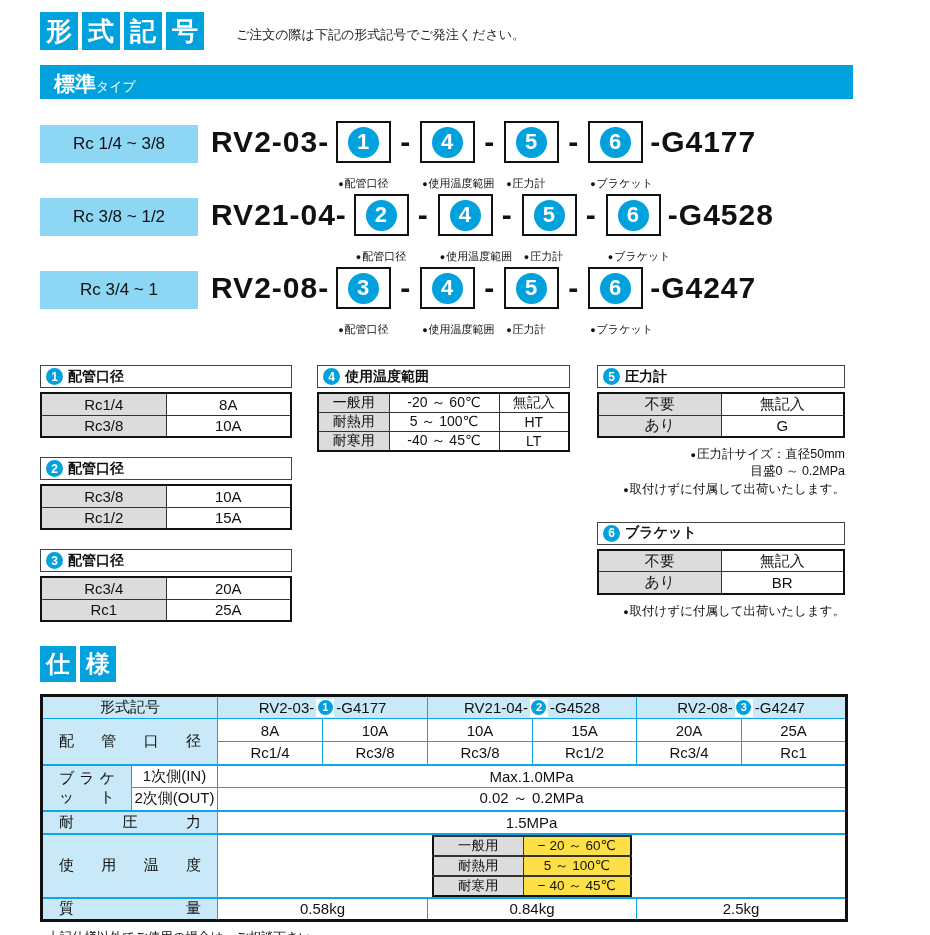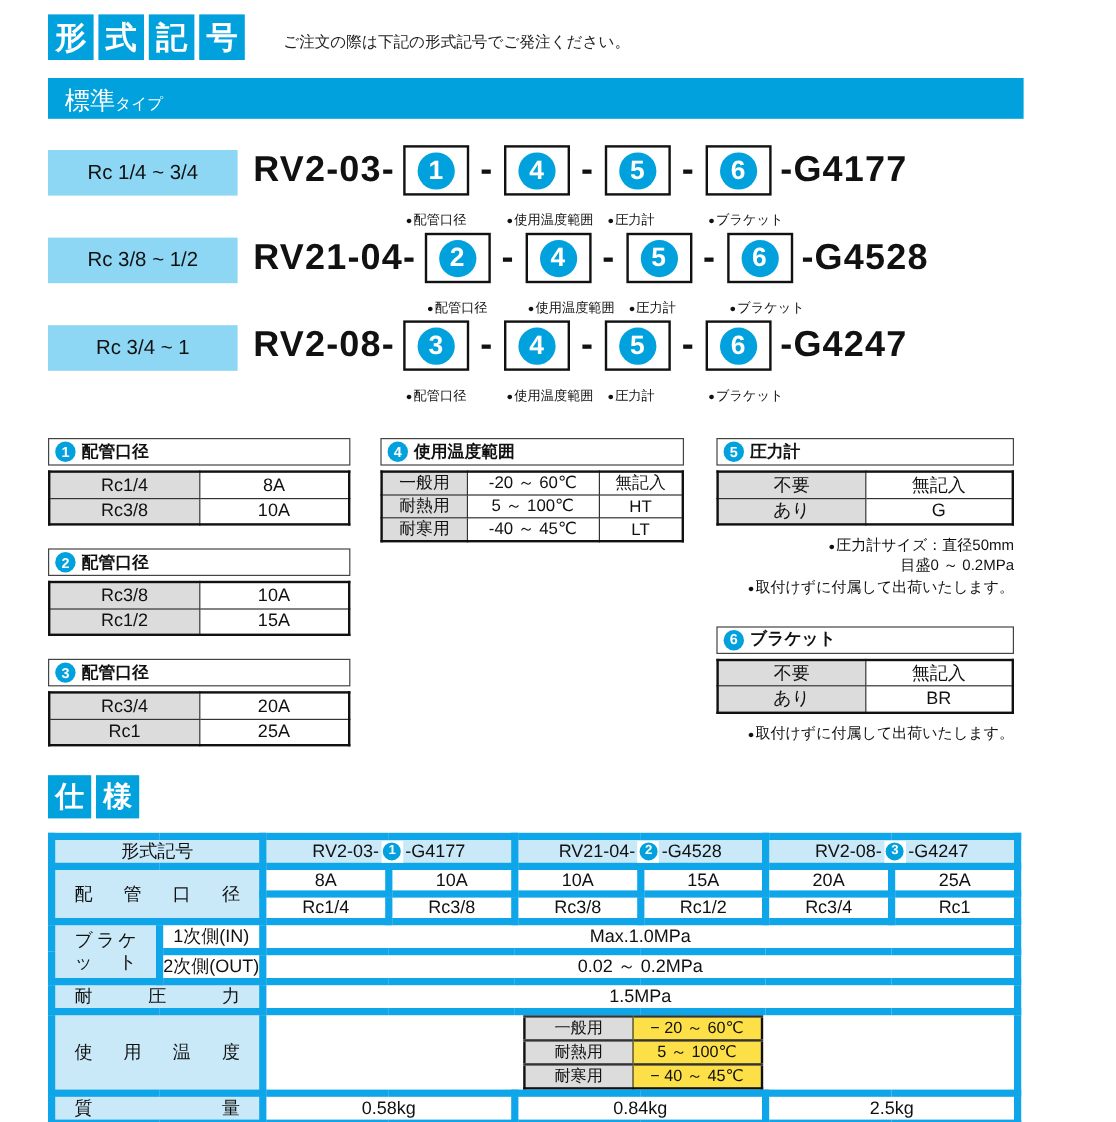--- a/index.html
+++ b/index.html
@@ -18,21 +18,21 @@
     font-size:26px; font-weight:bold; display:flex; align-items:center;
     justify-content:center; margin-right:4px;
   }
   .fk-sub { font-size:13px; color:#222; margin-left:28px; padding-bottom:6px; }
 
   
   .banner {
     margin-top:15px; width:813px; height:34px; background:#00a1dd;
     display:flex; align-items:baseline; padding:5px 0 0 14px; color:#fff;
   }
-  .banner .big { font-size:21px; font-weight:normal;text-align:center; }
+  .banner .big { font-size:21px; font-weight:bold;text-align:center; }
   .banner .small { font-size:13px; }
 
   
   .model-rows { margin-top:17px; }
   .model-row { display:flex; align-items:flex-start; height:73px; }
   .range-box {
     margin-top:9px; width:158px; height:38px; background:#8dd7f4;
     display:flex; align-items:center; justify-content:center;
     font-size:17px; color:#111; flex:none;
   }
@@ -82,21 +82,21 @@
   .gap-sm { height:24px; }
   .notes { margin-top:8px;text-align:right; }
   .note { font-size:12.5px; line-height:1.38; padding-left:13px; text-indent:-13px; color:#111; }
   .note .blt { font-size:9px; margin-right:1px; }
   .note.indent { padding-left:84px; text-indent:0; }
 
   
   .spec-title { margin-top:24px; display:flex; }
   .spec-title .char-box { width:36px; height:36px; font-size:24px; }
   table.spec { margin-top:12px; width:805px; border-collapse:collapse; border:3px solid #111; table-layout:fixed; }
-  table.spec td { border:6px solid #0ea5e9; height:23px; text-align:center; font-size:15px; background:#fff; }
+  table.spec td { border:1px solid #0ea5e9; height:23px; text-align:center; font-size:15px; background:#fff; }
   table.spec td.hl { background:#c9e9f8; }
   table.spec td.spread { text-align:justify; text-align-last:justify; padding:0 16px; }
   table.spec tr.hb td { border-top-width:2px; }
   .model-cell { display:flex; align-items:center; justify-content:center; }
   .numbox {
     width:18px; height:18px; background:#fff; display:inline-flex;
     align-items:center; justify-content:center; margin:0 2px;
   }
   .numbox .nc { width:15px; height:15px; border-radius:50%; background:#00a1dd; color:#fff;
     font-size:11px; font-weight:bold; display:flex; align-items:center; justify-content:center; line-height:1; }
@@ -123,21 +123,21 @@
   </div>
 
   <div class="banner">
     <span class="big">標準</span>
     <span class="small">タイプ</span>
   </div>
 
   <div class="model-rows">
 
     <div class="model-row">
-      <div class="range-box">Rc 1/4 ~ 3/4</div>
+      <div class="range-box">Rc 1/4 ~ 3/8</div>
       <div class="code-line">
         <span>RV2-03-</span>
         <span class="digit-wrap">
           <span class="digit-box">
               <span class="num-circle">1</span>
             </span>
           <span class="sub-label"><span class="blt">●</span><span>配管口径</span></span>
         </span>
         <span class="code-dash">-</span>
         <span class="digit-wrap">

